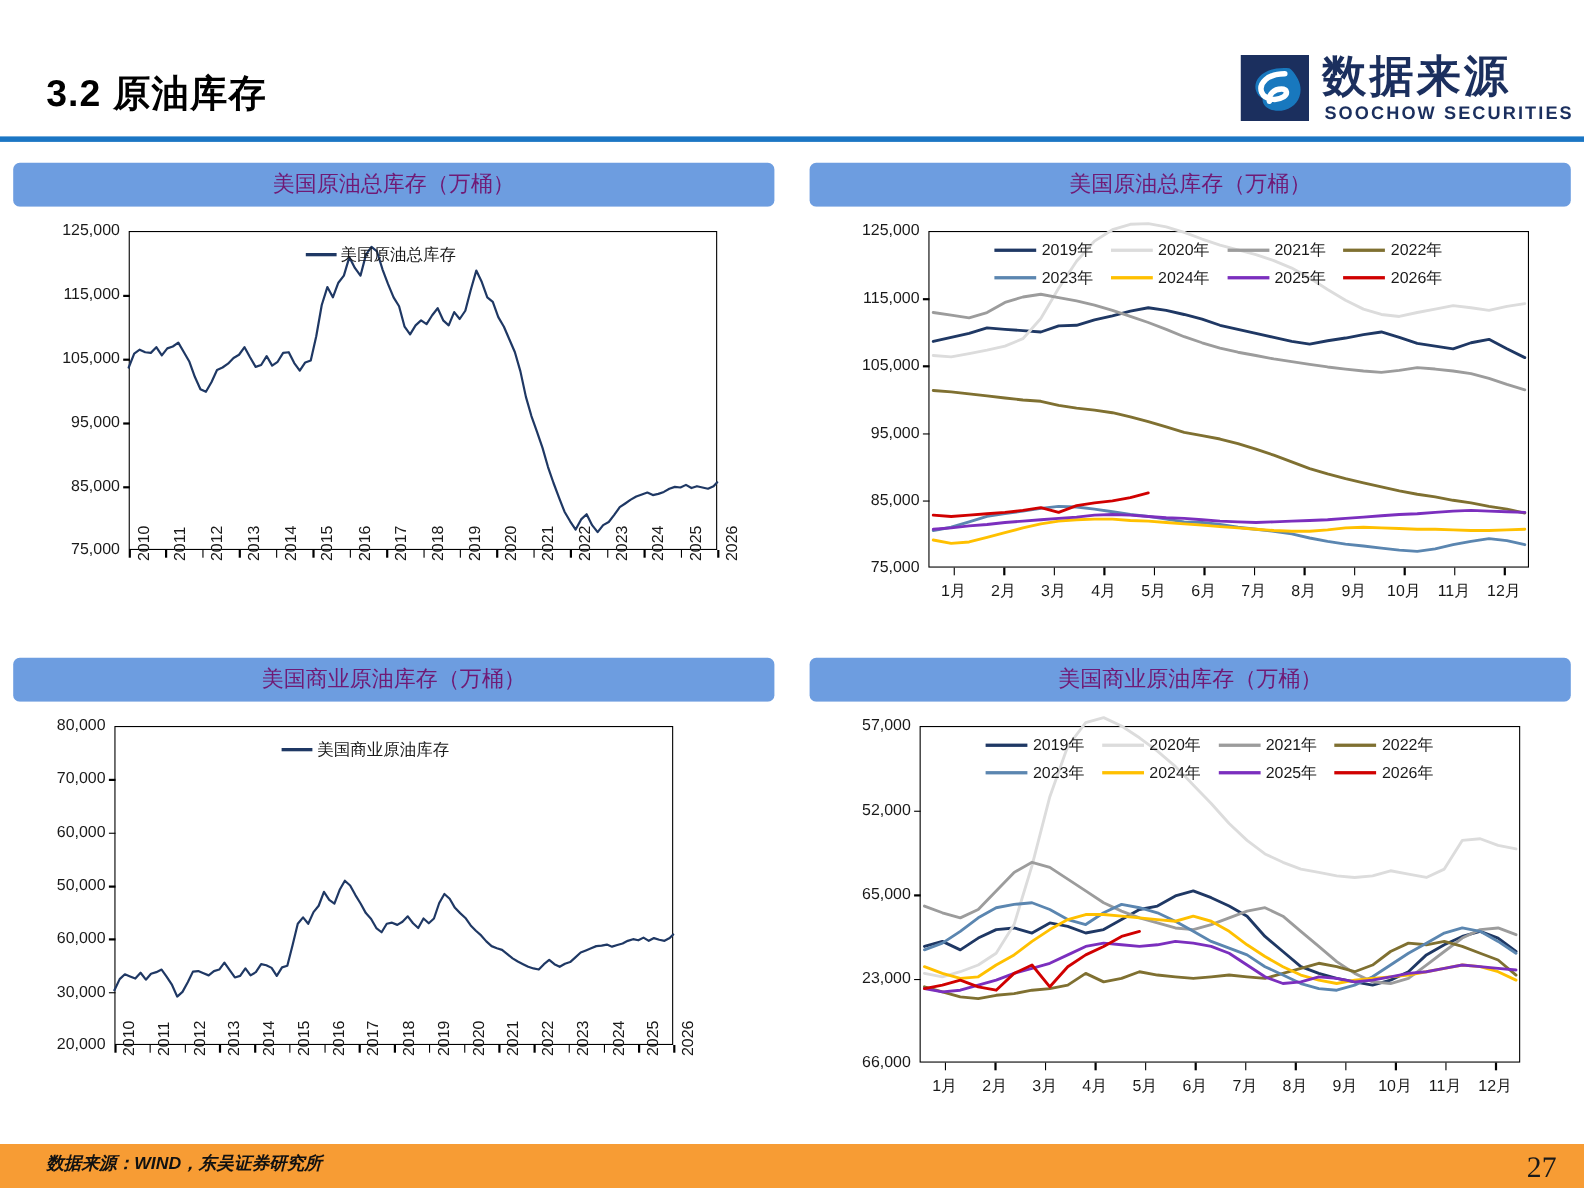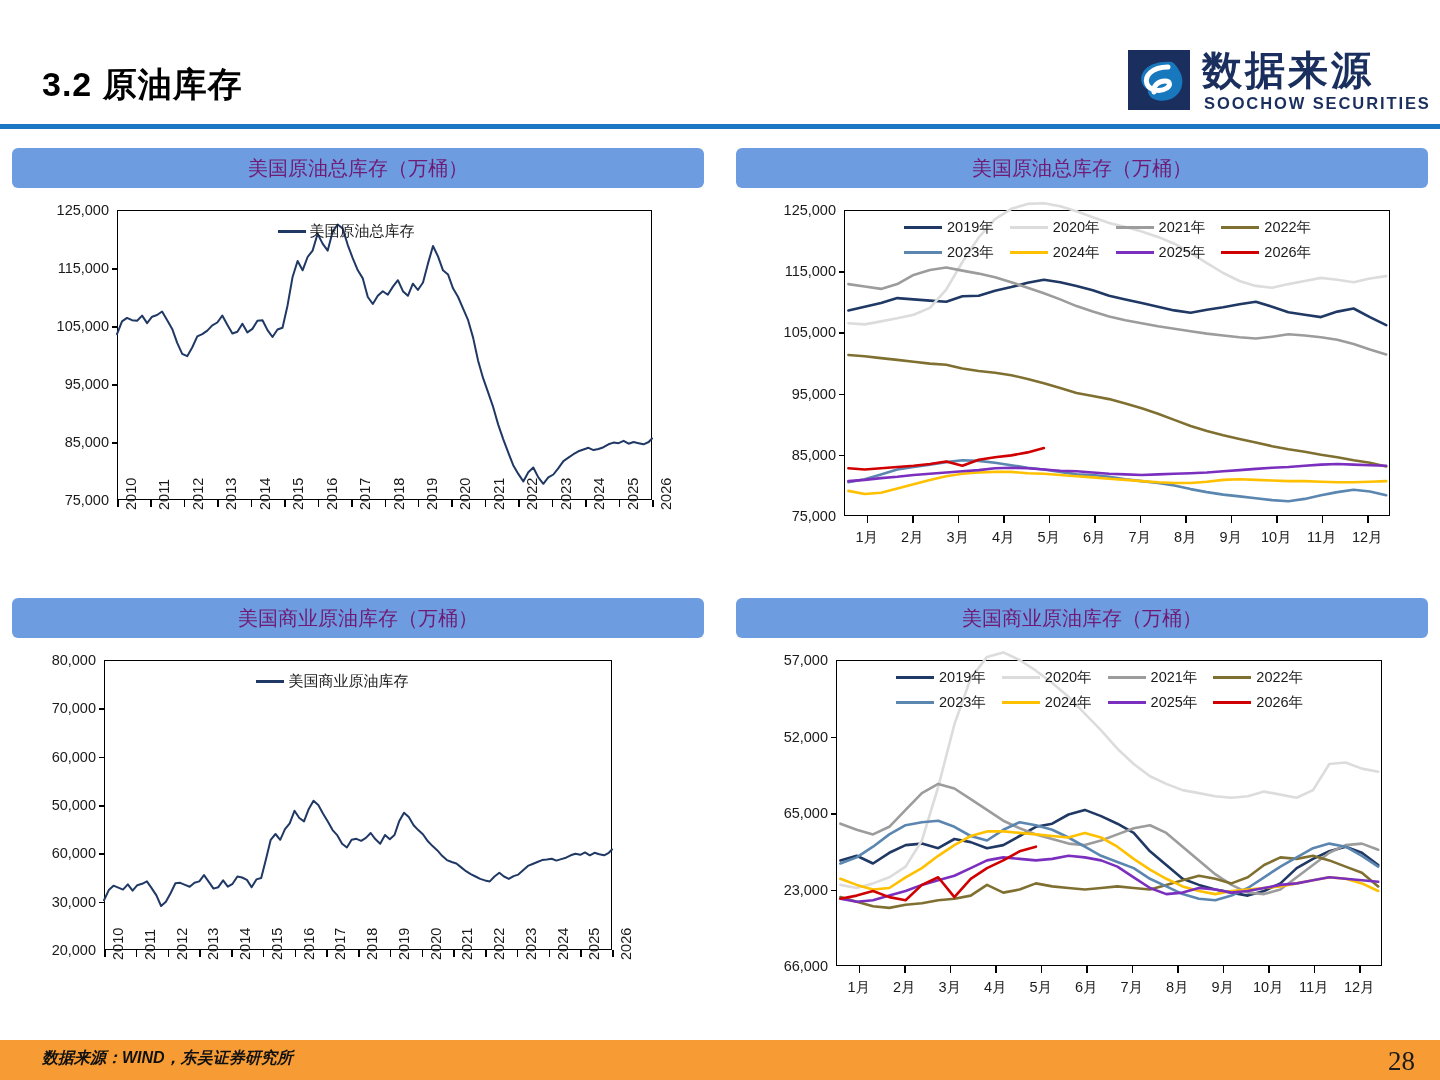--- a/index.html
+++ b/index.html
@@ -423,13 +423,13 @@
         <div class="legend-entry">
           <span class="legend-swatch" style="background: rgb(208, 0, 0);"></span>
           <span>2026年</span>
         </div>
       </div>
     </div>
 </div>
 
 <div id="footer-bar"></div>
 <div id="footer-text">数据来源：WIND，东吴证券研究所</div>
-<div id="page-number">28</div>
+<div id="page-number">27</div>
 
 </body></html>

